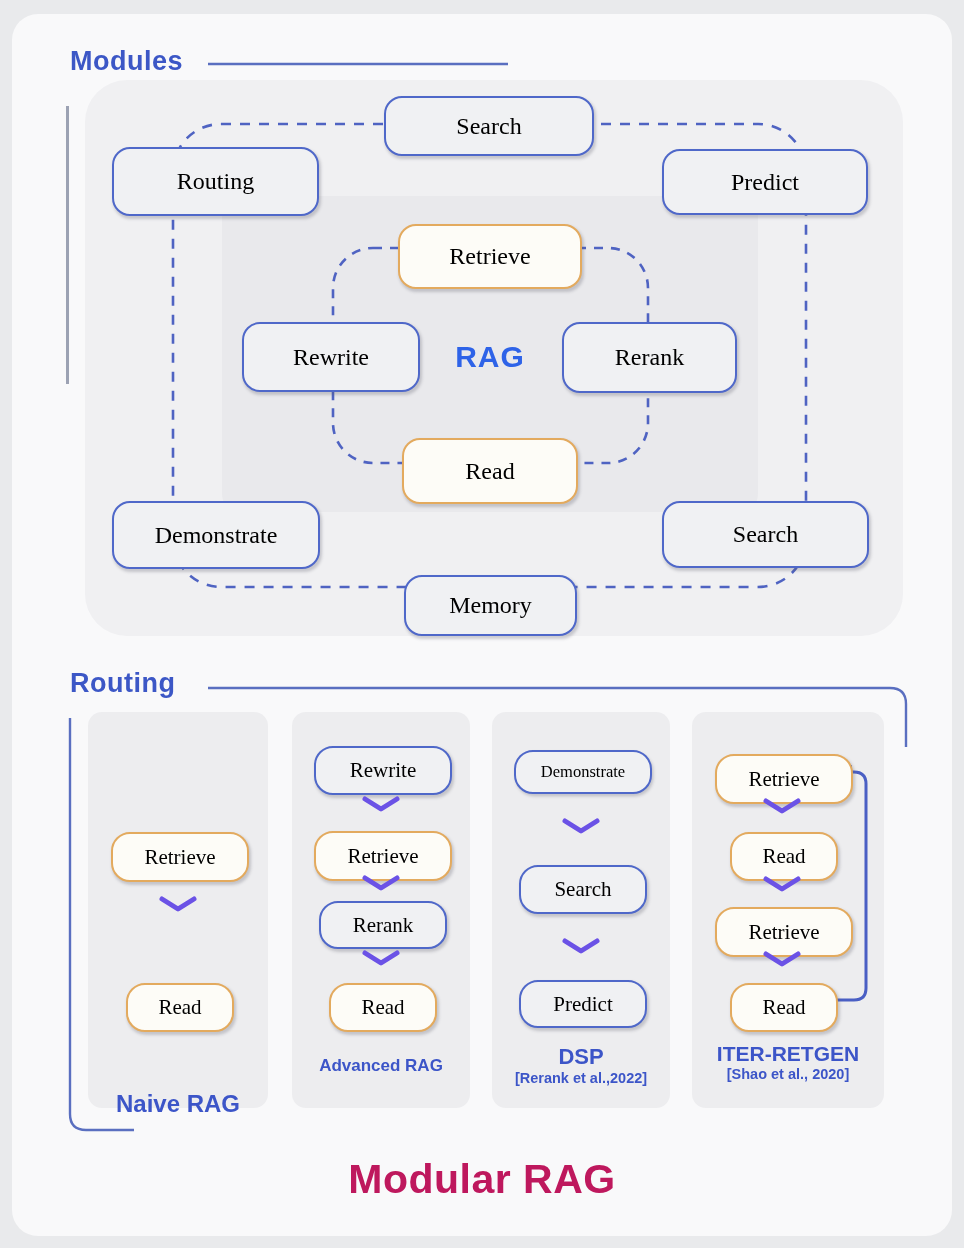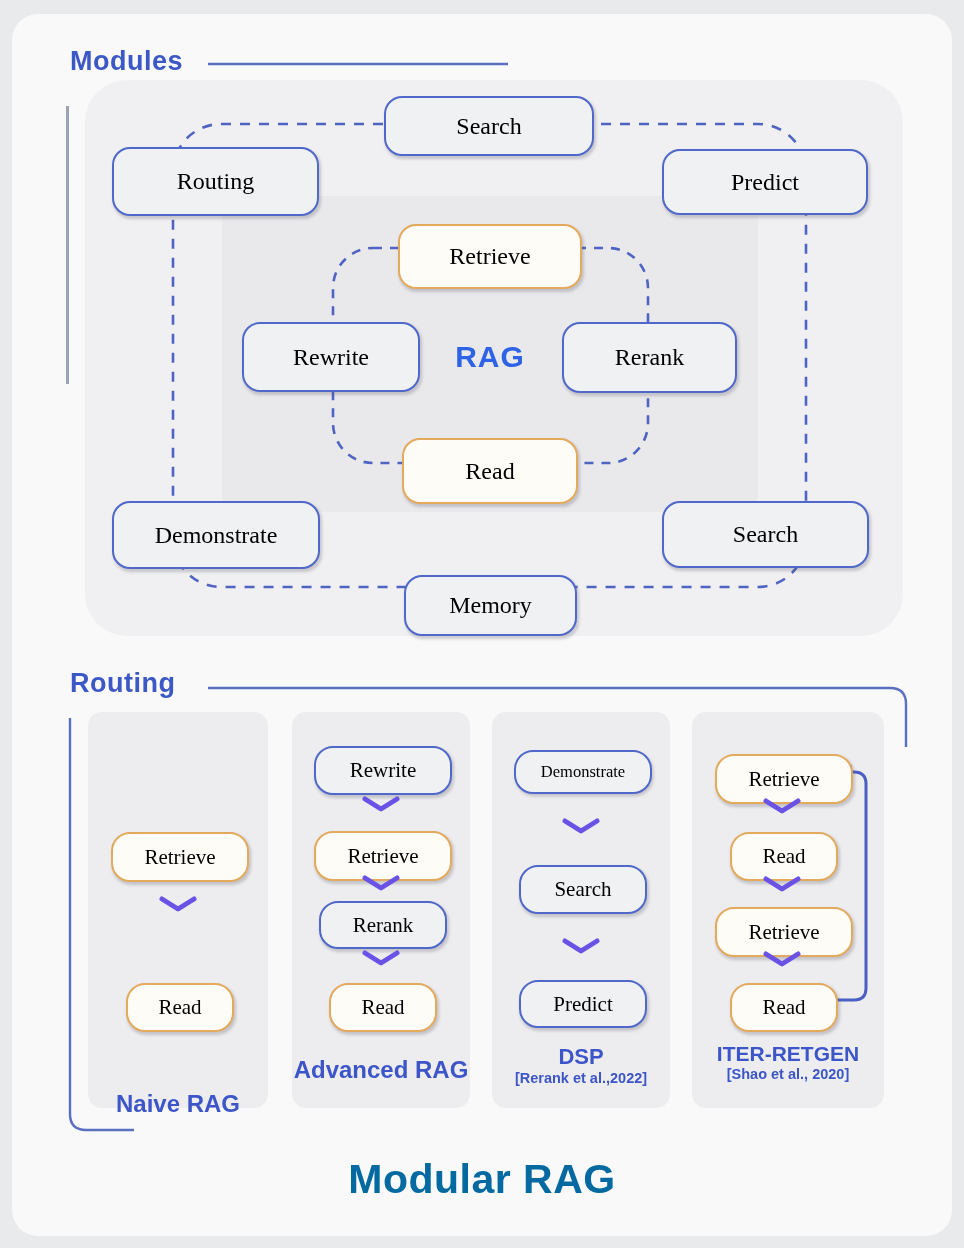--- a/index.html
+++ b/index.html
@@ -38,21 +38,21 @@
   }
   .accent-bar{position:absolute;width:2.5px;background:#8c93a6;opacity:.85;z-index:2;}
   .chev{position:absolute;z-index:4;width:40px;height:18px;}
   .chev svg{display:block;}
   .card-label{
     position:absolute;z-index:4;color:#3c55c8;font-weight:700;text-align:center;
   }
   .card-label .cite{display:block;font-weight:700;}
   .big-title{
     position:absolute;left:0;top:1156px;width:964px;text-align:center;z-index:5;
-    color:#0369a1;font-weight:800;font-size:41px;letter-spacing:.5px;
+    color:#be185d;font-weight:800;font-size:41px;letter-spacing:.5px;
   }
 </style>
 </head>
 <body>
 
 <div class="outer-card"></div>
 
 <div class="section-label" style="left:70px;top:46px;">Modules</div>
 
 <div class="panel" style="left:85px;top:80px;width:818px;height:556px;"></div>
@@ -118,21 +118,21 @@
       <path d="M4 3 L20 13 L36 3" stroke="#6b52e6" stroke-width="5" fill="none" stroke-linecap="round" stroke-linejoin="round"></path>
     </svg>
 </div>
 <div class="node blue p" style="left:319px;top:901px;width:124px;height:44px;">Rerank</div>
 <div class="chev" style="left:361px;top:950px;">
   <svg width="40" height="18" viewBox="0 0 40 18">
       <path d="M4 3 L20 13 L36 3" stroke="#6b52e6" stroke-width="5" fill="none" stroke-linecap="round" stroke-linejoin="round"></path>
     </svg>
 </div>
 <div class="node orange p" style="left:329px;top:977px;width:104px;height:45px;">Read</div>
-<div class="card-label" style="left:292px;top:1056px;width:178px;font-size:24px;">Advanced RAG</div>
+<div class="card-label" style="left:292px;top:1056px;width:178px;font-size:17px;">Advanced RAG</div>
 
 <div class="node blue p small" style="left:514px;top:750px;width:134px;height:40px;">Demonstrate</div>
 <div class="chev" style="left:561px;top:818px;">
   <svg width="40" height="18" viewBox="0 0 40 18">
       <path d="M4 3 L20 13 L36 3" stroke="#6b52e6" stroke-width="5" fill="none" stroke-linecap="round" stroke-linejoin="round"></path>
     </svg>
 </div>
 <div class="node blue p" style="left:519px;top:865px;width:124px;height:45px;">Search</div>
 <div class="chev" style="left:561px;top:938px;">
   <svg width="40" height="18" viewBox="0 0 40 18">

